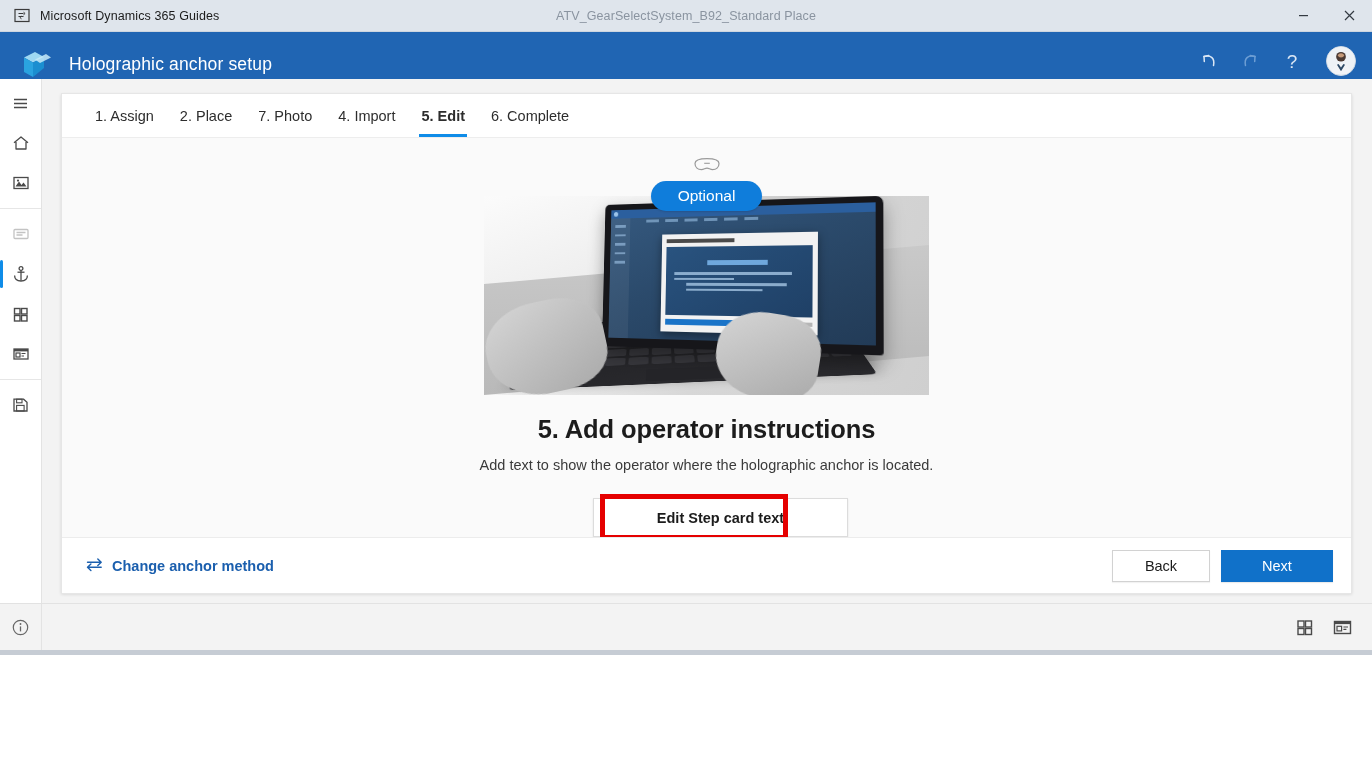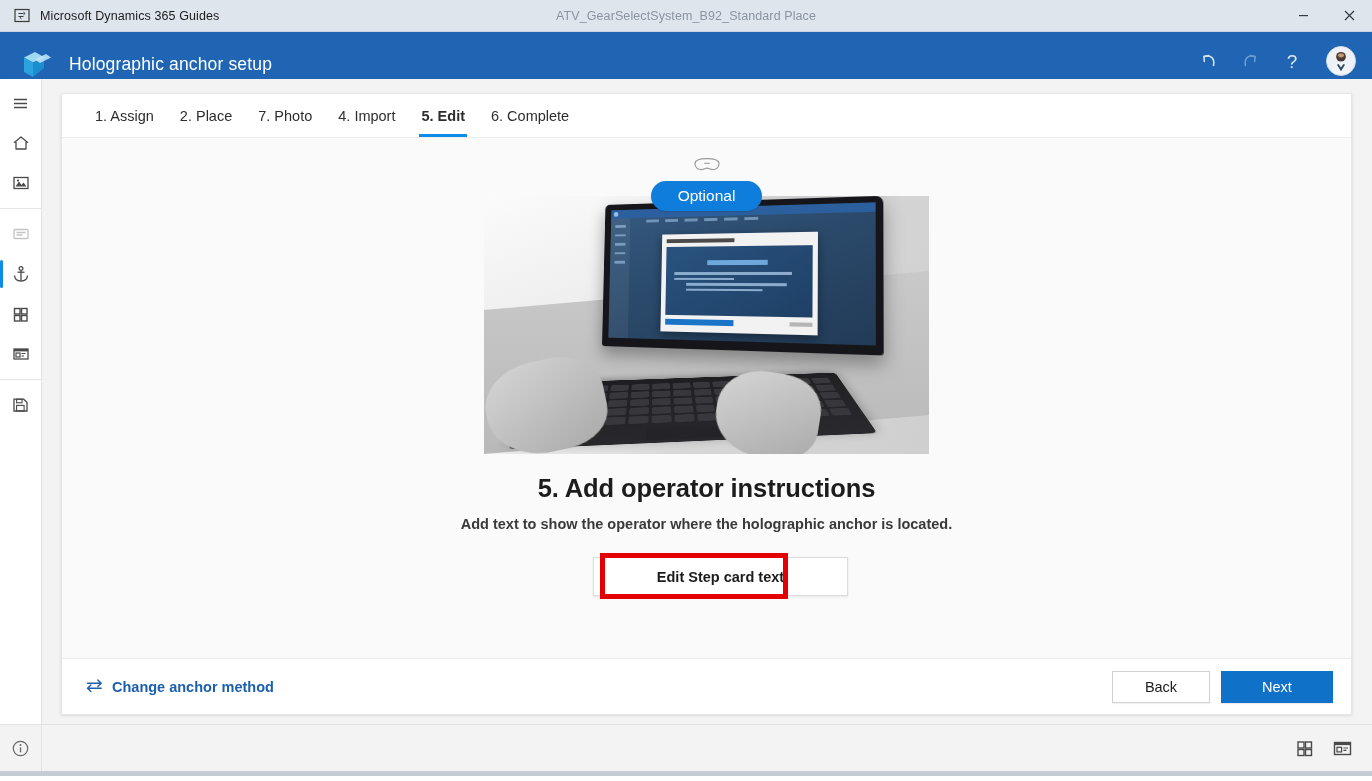--- a/index.html
+++ b/index.html
@@ -4,21 +4,21 @@
 <style>
   * { box-sizing: border-box; margin: 0; padding: 0; }
   html, body {
     width: 1372px; height: 781px;
     font-family: "Liberation Sans", sans-serif;
     background: #ffffff;
     overflow: hidden;
   }
   .app {
     position: relative;
-    width: 1372px; height: 776px;
+    width: 1372px; height: 655px;
     background: #ffffff;
     display: flex; flex-direction: column;
   }
 
   
   .titlebar {
     height: 32px; min-height: 32px;
     background: #dfe5ec;
     display: flex; align-items: center;
     position: relative;
@@ -230,21 +230,21 @@
     border-radius: 45% 40% 38% 48%;
   }
   .hand.left { left: 2px; bottom: 2px; width: 120px; height: 92px; transform: rotate(-12deg); }
   .hand.right { left: 232px; bottom: -4px; width: 104px; height: 86px; transform: rotate(9deg); }
 
   .step-title {
     font-size: 25.5px; font-weight: bold; color: #1c1c1c;
     margin-top: 20px; letter-spacing: -.1px;
   }
   .step-desc {
-    font-size: 14.5px; color: #3a3a3a; margin-top: 13px; font-weight: bold;
+    font-size: 14.5px; color: #3a3a3a; margin-top: 13px;
   }
 
   .edit-btn-wrap { position: relative; margin-top: 25px; padding-left: 28px; }
   .edit-btn {
     width: 255px; height: 39px;
     background: #ffffff; border: 1px solid #dcdcdc;
     box-shadow: 0 1px 2px rgba(0,0,0,.09);
     display: flex; align-items: center; justify-content: center;
     font-size: 14.5px; font-weight: bold; color: #1b1b1b;
   }

